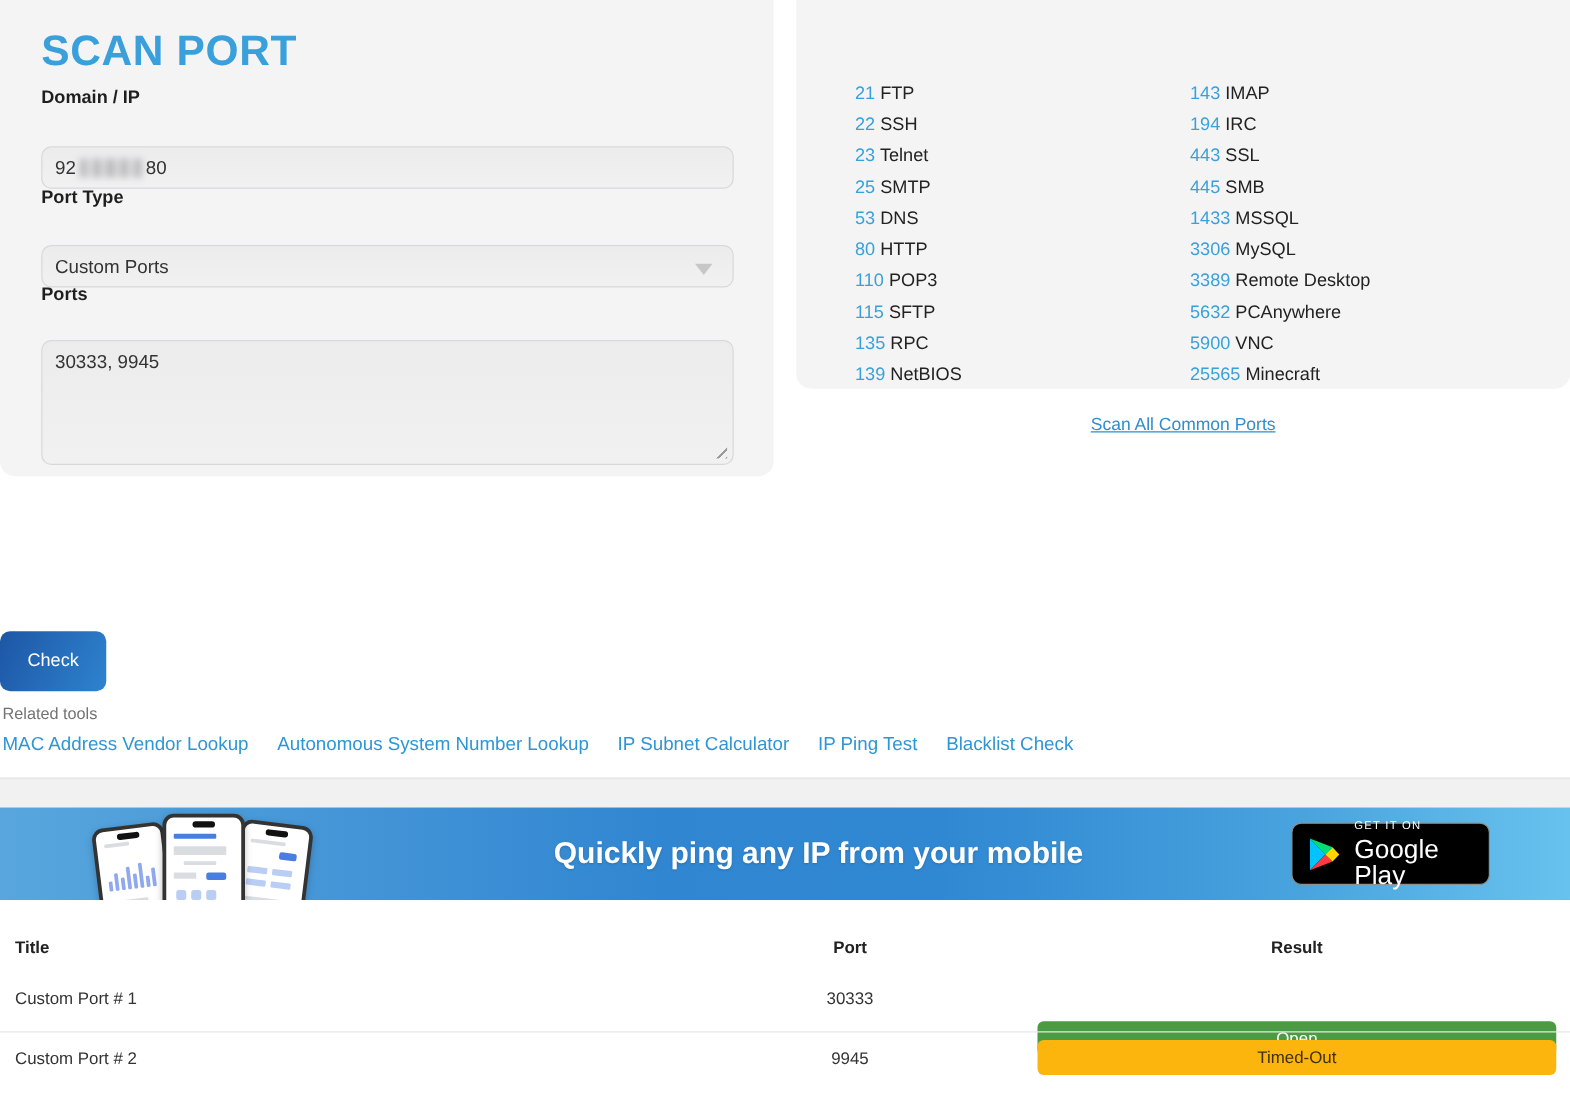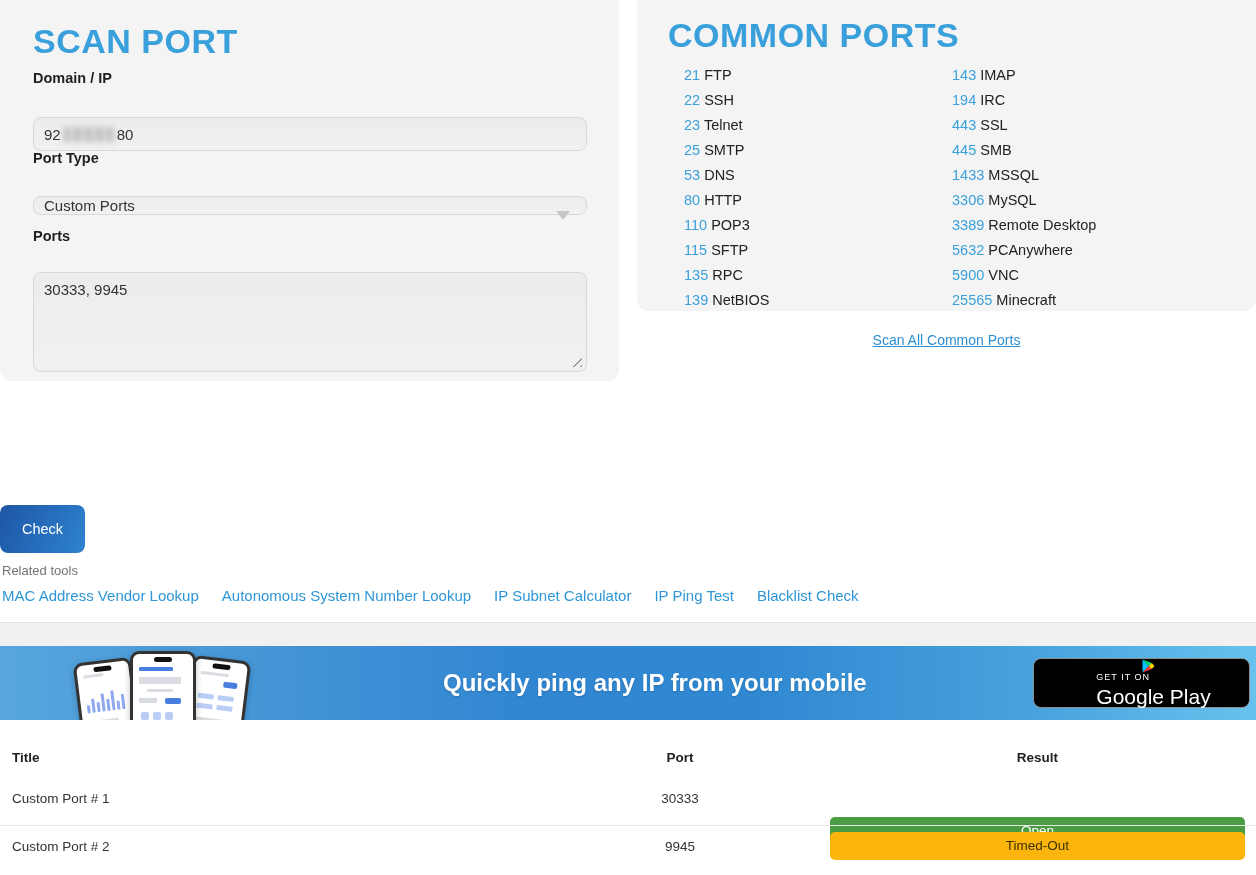--- a/index.html
+++ b/index.html
@@ -23,21 +23,21 @@
     background:linear-gradient(#ececed,#f1f1f2);
     border:1px solid #d8d8da;border-radius:8px;
     font-size:15px;color:#333;margin-top:21px;
   }
   .text-input{top:96px;height:34px;display:flex;align-items:center;padding:0 10px;gap:3px;}
   .redacted{
     display:inline-block;width:50px;height:15px;border-radius:2px;
     background:repeating-linear-gradient(90deg,#b4b4b6 0 5px,#dcdcde 5px 11px);
     filter:blur(3px);
   }
-  .select{top:175px;height:19px;display:flex;align-items:flex-end;padding:0 10px;cursor:pointer;}
+  .select{top:175px;height:34px;display:flex;align-items:center;padding:0 10px;cursor:pointer;}
   .select-arrow{
     position:absolute;right:16px;top:14px;width:0;height:0;
     border:7px solid transparent;border-top:9px solid #c7c7c9;border-bottom:none;
   }
   .textarea{top:251px;height:100px;padding:8px 10px;}
   .resize-grip{
     position:absolute;right:4px;bottom:4px;width:12px;height:12px;
     background:repeating-linear-gradient(315deg,#9b9b9b 0 1.5px,transparent 1.5px 5px);
     clip-path:polygon(100% 0,0 100%,100% 100%);cursor:nwse-resize;
   }
@@ -74,23 +74,23 @@
   .phone-l{left:6px;top:12px;width:52px;height:85px;transform:rotate(-7deg);}
   .phone-c{left:58px;top:3px;width:60px;height:92px;z-index:2;}
   .phone-r{left:116px;top:10px;width:52px;height:85px;transform:rotate(7deg);}
   .notch{position:absolute;left:50%;top:3px;transform:translateX(-50%);width:18px;height:5px;border-radius:3px;background:#111;}
   .skel{position:absolute;border-radius:1px;background:#d9dde2;height:3px;}
   .skel.blue{background:#4a7de0;}
   .mini-bars{position:absolute;left:6px;top:26px;display:flex;align-items:flex-end;gap:2px;height:22px;}
   .mini-bars i{display:block;width:3px;background:#8fa8ef;border-radius:1px;}
   
   .gp-badge{
-    position:absolute;left:1033px;top:12px;width:217px;height:50px;box-sizing:border-box;
+    position:absolute;left:1033px;top:12px;width:159px;height:50px;box-sizing:border-box;
     background:#000;border:1px solid #8f8f8f;border-radius:8px;
-    display:flex;align-items:center;padding-left:13px;cursor:pointer;flex-direction:column;
+    display:flex;align-items:center;padding-left:13px;cursor:pointer;
   }
   .gp-text{margin-left:11px;color:#fff;line-height:1;}
   .gp-line1{font-size:9px;letter-spacing:1px;margin-bottom:4px;}
   .gp-line2{font-size:21px;font-weight:400;}
   
   .th{position:absolute;font-size:13.5px;font-weight:700;color:#222;}
   .td{position:absolute;font-size:13.5px;color:#333;}
   .col-title{left:12px;}
   .col-port{left:600px;width:160px;text-align:center;}
   .col-result{left:830px;width:415px;text-align:center;}
@@ -119,21 +119,20 @@
   <span>Custom Ports</span>
   <span class="select-arrow"></span>
 </div>
 <div class="field-label" style="top:228px;">Ports</div>
 <div class="control textarea">
   <span>30333, 9945</span>
   <span class="resize-grip"></span>
 </div>
 
 <div class="panel common-panel">
-  <div class="panel-title common-title">COMMON PORTS</div>
   <div class="ports-col col-left">
     <div><span class="port-num">21</span> <span class="port-name">FTP</span></div>
     <div><span class="port-num">22</span> <span class="port-name">SSH</span></div>
     <div><span class="port-num">23</span> <span class="port-name">Telnet</span></div>
     <div><span class="port-num">25</span> <span class="port-name">SMTP</span></div>
     <div><span class="port-num">53</span> <span class="port-name">DNS</span></div>
     <div><span class="port-num">80</span> <span class="port-name">HTTP</span></div>
     <div><span class="port-num">110</span> <span class="port-name">POP3</span></div>
     <div><span class="port-num">115</span> <span class="port-name">SFTP</span></div>
     <div><span class="port-num">135</span> <span class="port-name">RPC</span></div>

